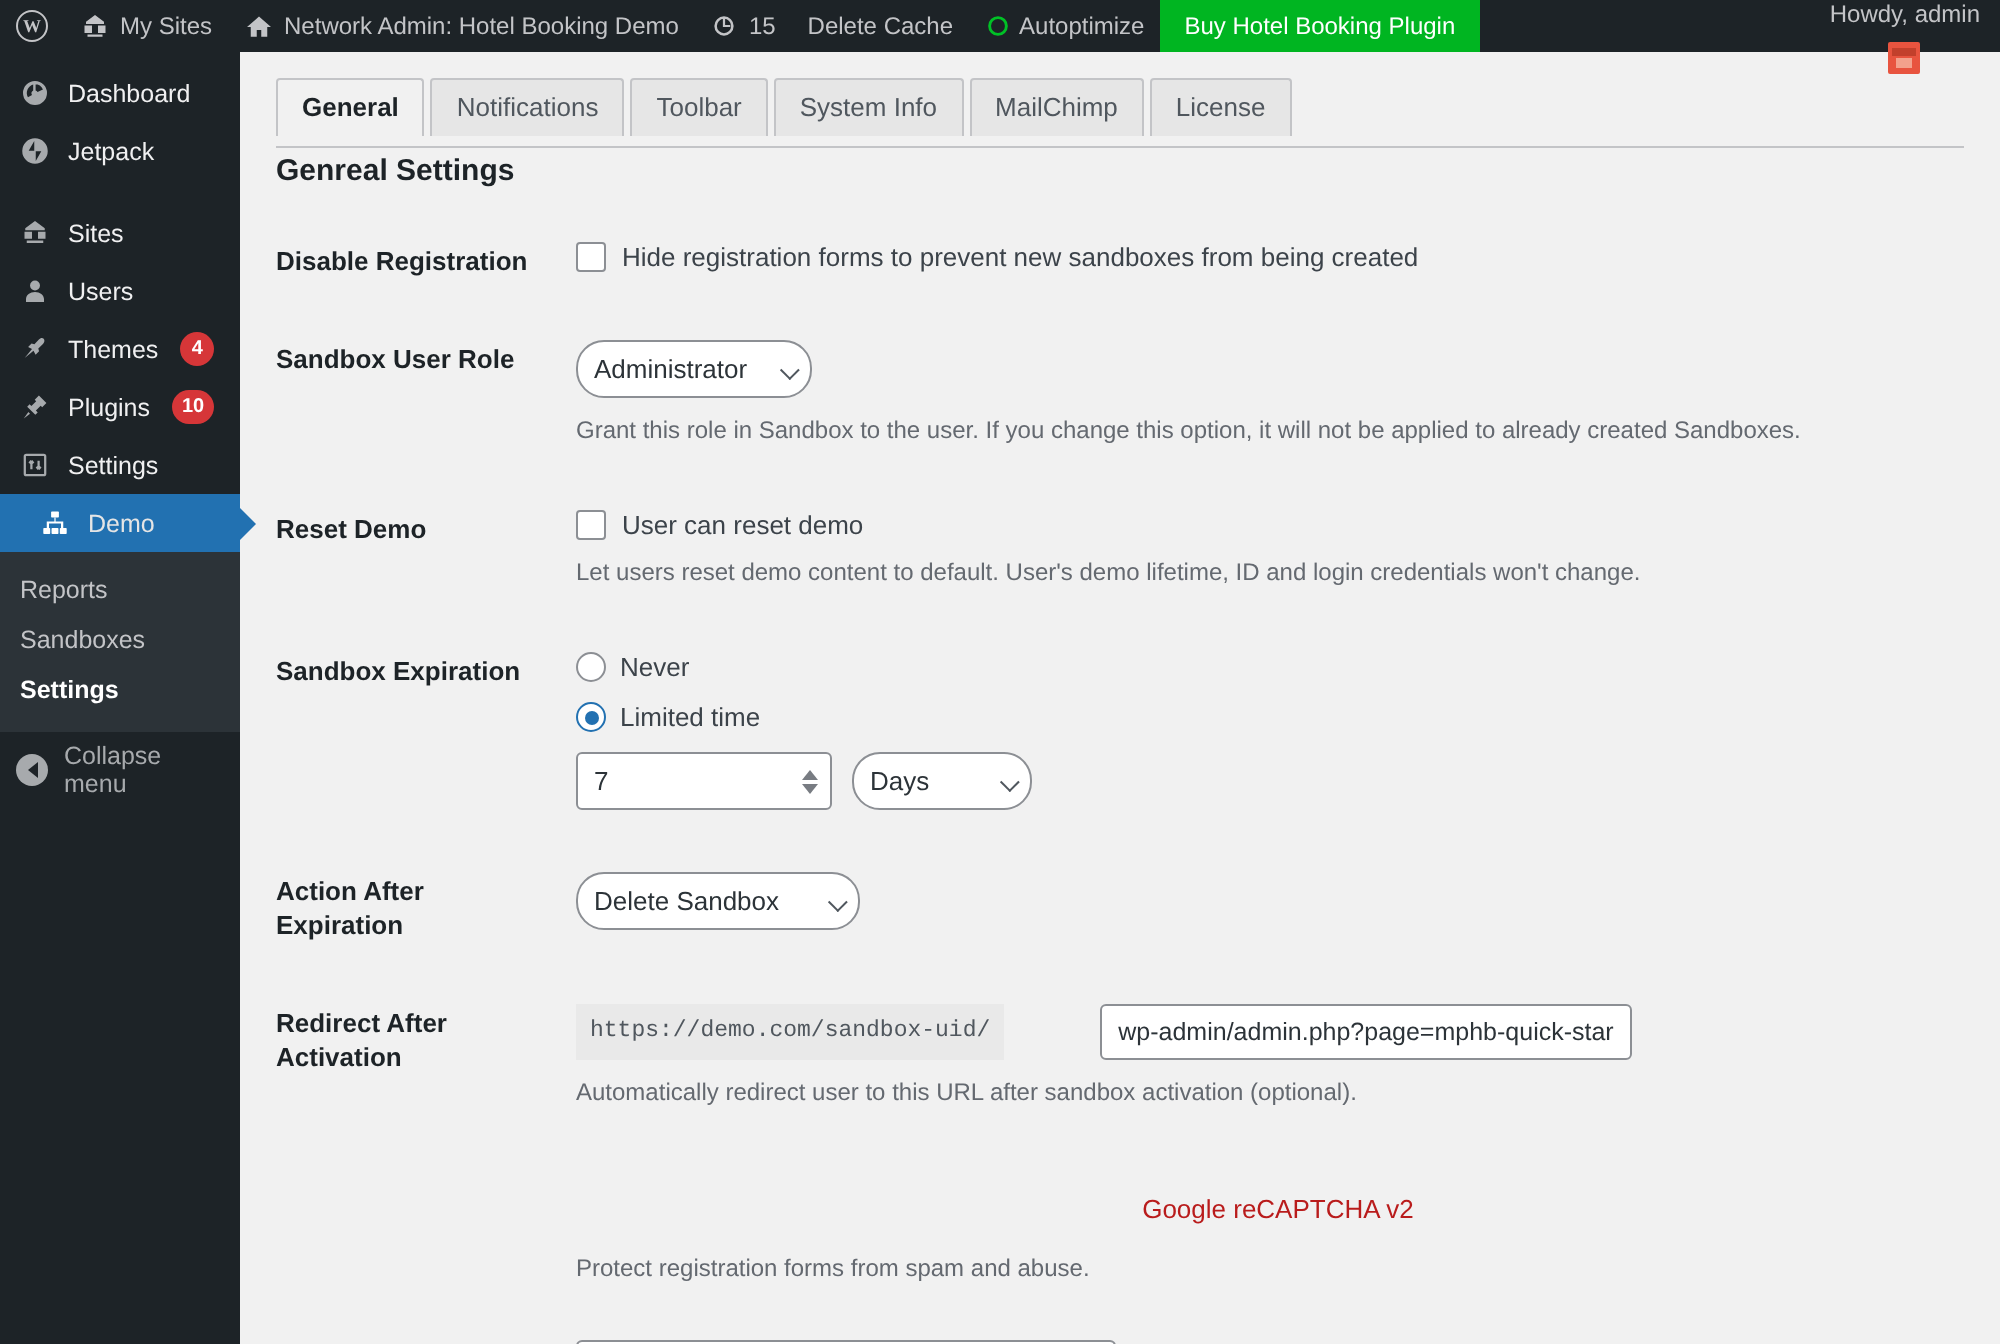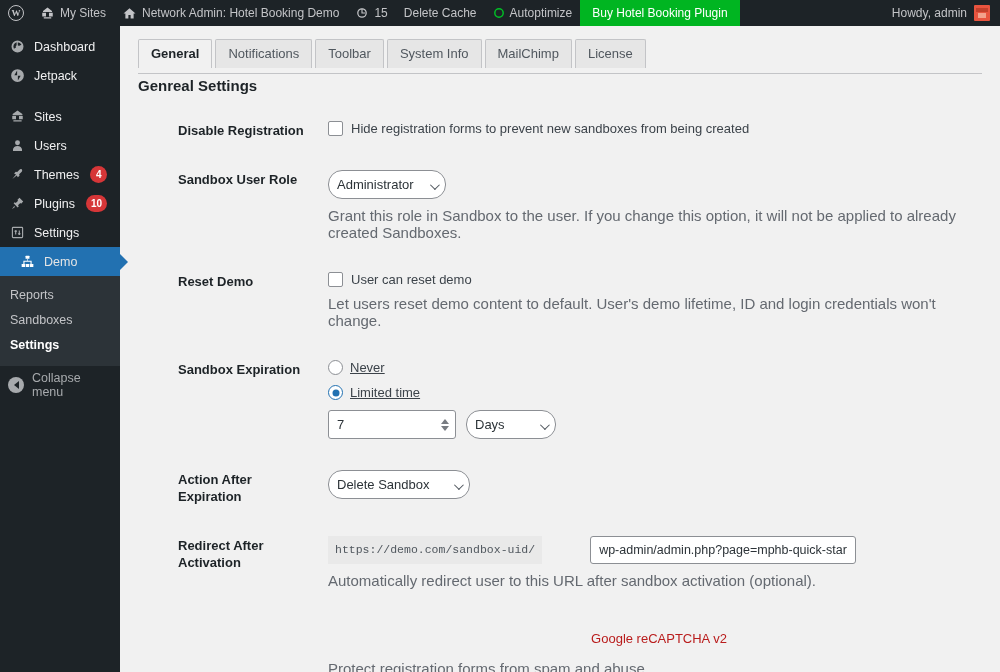--- a/index.html
+++ b/index.html
@@ -25,21 +25,21 @@
     display:flex; align-items:center; gap:5px;
     padding:0 8px; height:26px; white-space:nowrap;
     color:#c3c4c7; cursor:pointer;
   }
   .ab-spacer { flex:1; }
   .ab-buy {
     background:#00b521; color:#fff; font-weight:400;
     padding:0 12px; display:flex; align-items:center; height:26px;
     cursor:pointer;
   }
-  .ab-howdy { display:flex; align-items:center; gap:7px; padding:0 10px 0 8px; }
+  .ab-howdy { display:flex; align-items:center; gap:7px; padding:0 10px 0 8px;flex-direction:column; }
   .avatar {
     width:16px; height:16px; background:#e8543f; border-radius:1px;
     position:relative; overflow:hidden; flex:none;
   }
   .avatar::before{
     content:""; position:absolute; left:2px; top:3px; width:12px; height:4px;
     background:#c2402c;
   }
   .avatar::after{
     content:""; position:absolute; left:4px; top:8px; width:8px; height:5px;
@@ -140,35 +140,35 @@
   .section-title {
     font-size:15px; font-weight:bold; color:#1d2327;
     margin:16px 0 0 18px;
   }
 
   
   .form-table { margin:8px 0 0 0; width:100%; }
   .frow { display:flex; align-items:flex-start; }
   .flabel {
     width:168px; flex:none; padding:20px 10px 12px 18px;
-    font-size:13px; font-weight:bold; color:#1d2327; line-height:17px;margin-left:40px;
+    font-size:13px; font-weight:bold; color:#1d2327; line-height:17px;
   }
   .ffield { flex:1; padding:19px 10px 12px 0; }
   .fdesc {
-    color:#646970; font-size:15px; margin-top:8px; line-height:17px;
+    color:#646970; font-size:12px; margin-top:8px; line-height:17px;
   }
 
   .cbline { display:flex; align-items:center; gap:8px; }
   .cbox {
     width:15px; height:15px; border:1px solid #8c8f94; background:#fff;
     border-radius:2px; flex:none; cursor:pointer;
   }
   .cblabel { font-size:13px; color:#3c434a; cursor:pointer; }
 
-  .radio-line { display:flex; align-items:center; gap:7px; margin-bottom:10px;text-decoration:underline; }
+  .radio-line { display:flex; align-items:center; gap:7px; margin-bottom:10px; }
   .radio {
     width:15px; height:15px; border-radius:50%; border:1px solid #8c8f94;
     background:#fff; flex:none; cursor:pointer; position:relative;
   }
   .radio.checked { border-color:#2271b1; }
   .radio.checked::after{
     content:""; position:absolute; left:50%; top:50%;
     width:7px; height:7px; border-radius:50%; background:#2271b1;
     transform:translate(-50%,-50%);
   }

